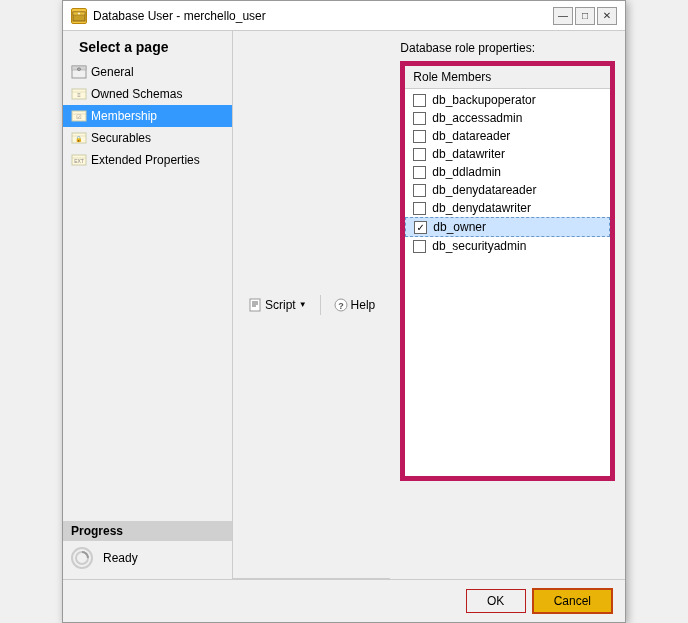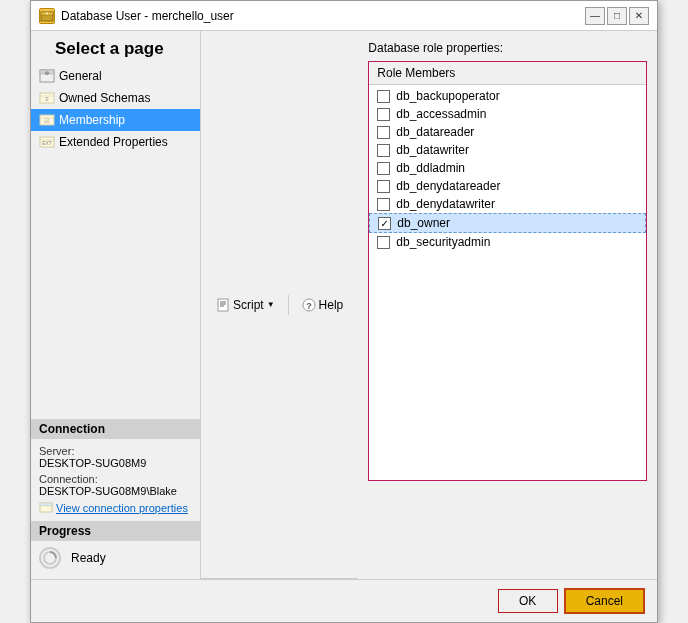--- a/index.html
+++ b/index.html
@@ -9,21 +9,21 @@
       background: #f0f0f0;
       display: flex;
       justify-content: center;
       align-items: center;
       width: 688px;
       height: 623px;
       overflow: hidden;
     }
 
     .window {
-      width: 628px;
+      width: 564px;
       height: 623px;
       background: #f0f0f0;
       border: 1px solid #999;
       display: flex;
       flex-direction: column;
       box-shadow: 2px 2px 8px rgba(0,0,0,0.3);
     }
 
     .title-bar {
       background: #fff;
@@ -88,23 +88,23 @@
       width: 170px;
       background: #f0f0f0;
       border-right: 1px solid #ccc;
       display: flex;
       flex-direction: column;
       padding: 4px 0;
     }
 
     .sidebar-section-title {
       font-weight: bold;
-      font-size: 17px;
-      color: #000;
-      padding: 4px 8px 6px 24px;
+      font-size: 14px;
+      color: #000;
+      padding: 4px 8px 6px 16px;
     }
 
     .sidebar-item {
       display: flex;
       align-items: center;
       padding: 3px 8px;
       cursor: pointer;
       gap: 4px;
       font-size: 12px;
       color: #000;
@@ -182,21 +182,21 @@
       overflow: auto;
     }
 
     .panel-section-title {
       font-size: 12px;
       color: #000;
       margin-bottom: 6px;
     }
 
     .role-members-box {
-      border: 1px solid #be185d;
+      border: 5px solid #be185d;
       background: #fff;
       padding: 0;
       flex: 1;
     }
 
     .role-members-header {
       background: #f0f0f0;
       padding: 4px 8px;
       font-size: 12px;
       font-weight: normal;
@@ -339,50 +339,44 @@
         <div class="sidebar-item-icon">
           <svg width="16" height="16" viewBox="0 0 16 16">
             <rect x="1" y="3" width="14" height="10" fill="#fff8dc" stroke="#cca" stroke-width="1"></rect>
             <line x1="1" y1="6" x2="15" y2="6" stroke="#cca" stroke-width="0.5"></line>
             <text x="8" y="11" text-anchor="middle" font-size="6" fill="#888">☑</text>
           </svg>
         </div>
         <span>Membership</span>
       </div>
 
+      <div class="sidebar-item">
+        <div class="sidebar-item-icon">
+          <svg width="16" height="16" viewBox="0 0 16 16">
+            <rect x="1" y="3" width="14" height="10" fill="#fff8dc" stroke="#cca" stroke-width="1"></rect>
+            <line x1="1" y1="6" x2="15" y2="6" stroke="#cca" stroke-width="0.5"></line>
+            <text x="8" y="11" text-anchor="middle" font-size="6" fill="#888">🔒</text>
+          </svg>
+        </div>
+        <span>Securables</span>
+      </div>
 
       <div class="sidebar-item">
         <div class="sidebar-item-icon">
           <svg width="16" height="16" viewBox="0 0 16 16">
             <rect x="1" y="3" width="14" height="10" fill="#fff8dc" stroke="#cca" stroke-width="1"></rect>
             <line x1="1" y1="6" x2="15" y2="6" stroke="#cca" stroke-width="0.5"></line>
             <text x="8" y="11" text-anchor="middle" font-size="5" fill="#888">EXT</text>
           </svg>
         </div>
         <span>Extended Properties</span>
       </div>
 
       <div style="flex:1;"></div>
 
-      <div>
-        <div class="section-header-bar">Connection</div>
-        <div class="sidebar-info-content" style="padding: 6px 8px;">
-          <div style="font-size:11px;color:#333;">Server:</div>
-          <div style="font-size:11px;color:#000;margin-bottom:4px;">DESKTOP-SUG08M9</div>
-          <div style="font-size:11px;color:#333;">Connection:</div>
-          <div style="font-size:11px;color:#000;margin-bottom:4px;">DESKTOP-SUG08M9\Blake</div>
-          <div style="display:flex;align-items:center;gap:3px;">
-            <svg width="14" height="14" viewBox="0 0 14 14">
-              <rect x="1" y="2" width="12" height="9" fill="#fff8dc" stroke="#cca" stroke-width="1"></rect>
-              <rect x="1" y="2" width="12" height="3" fill="#d4e8f0" stroke="#cca" stroke-width="0.5"></rect>
-            </svg>
-            <span class="info-link">View connection properties</span>
-          </div>
-        </div>
-      </div>
 
       <div>
         <div class="section-header-bar">Progress</div>
         <div style="padding: 6px 8px; display:flex; align-items:center; gap:6px;">
           <div class="progress-icon">
             <svg width="16" height="16" viewBox="0 0 16 16">
               <circle cx="8" cy="8" r="6" fill="none" stroke="#ccc" stroke-width="2"></circle>
               <path d="M8 2 A6 6 0 0 1 14 8" fill="none" stroke="#999" stroke-width="2"></path>
             </svg>
           </div>

